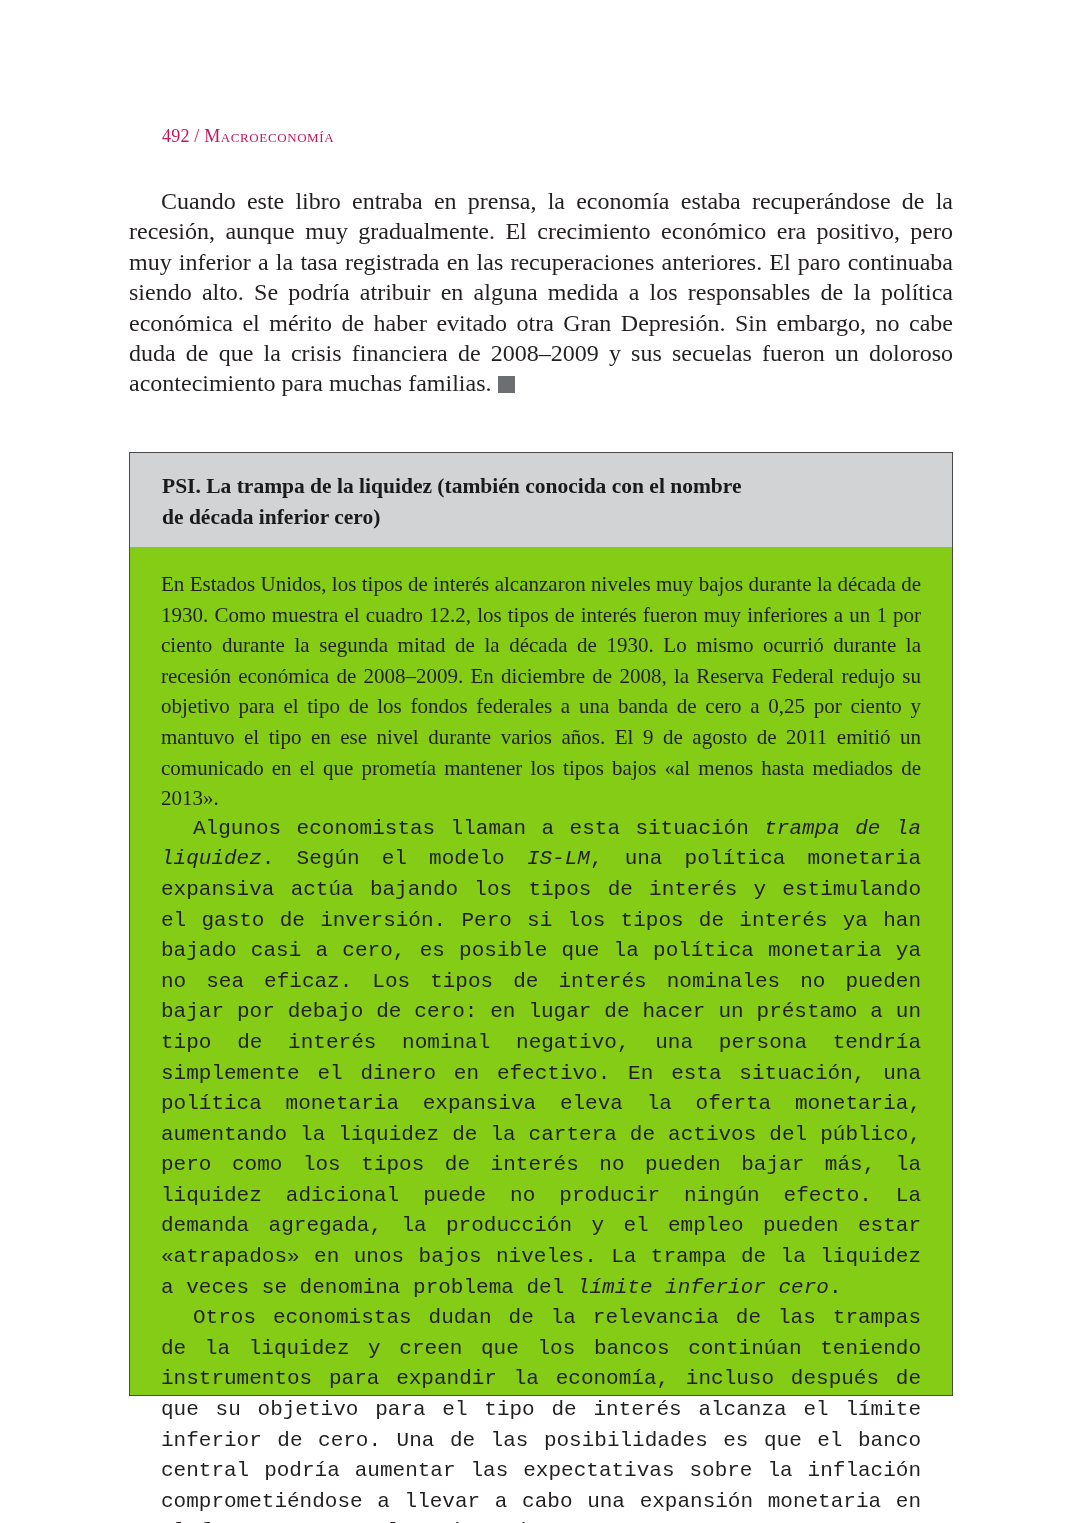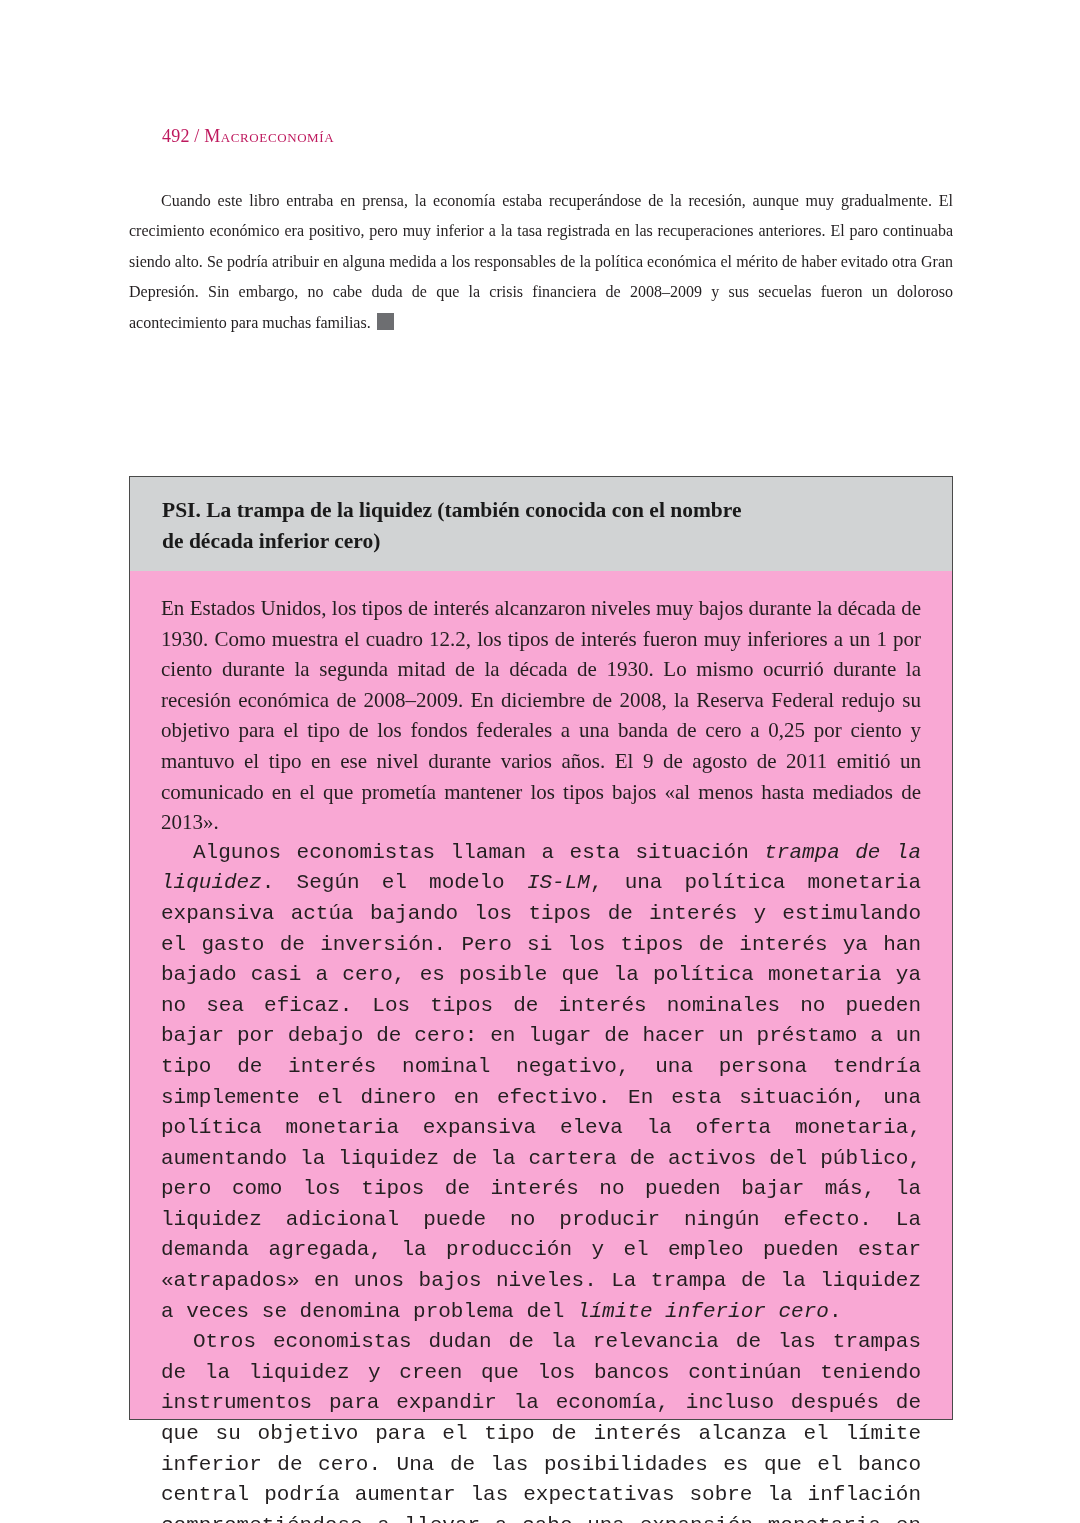--- a/index.html
+++ b/index.html
@@ -20,21 +20,21 @@
       letter-spacing: 0.2px;
       color: #be185d;
       margin-left: 33px;
     }
     .running-head .sc { font-variant: small-caps; letter-spacing: 0.6px; }
     .intro {
       position: absolute;
       left: 129px;
       top: 186px;
       width: 824px;
-      font-size: 16px;
+      font-size: 24px;
       line-height: 30.4px;
       text-align: justify;
       margin: 0;
       text-indent: 32px;
       hyphens: manual;
     }
     .end-mark {
       display: inline-block;
       width: 17px;
       height: 17px;
@@ -42,22 +42,21 @@
       vertical-align: -2px;
       margin-left: 6px;
     }
     .box {
       position: absolute;
       left: 129px;
       top: 452px;
       width: 822px;
       height: 942px;
       border: 1.5px solid #4a4a4a;
-      background: #f9a8d4;
-      margin-top: 24px;
+      background: #84cc16;
     }
     .box-header {
       background: #d1d3d4;
       height: 94px;
       padding: 18px 32px 0 32px;
       box-sizing: border-box;
       font-weight: bold;
       font-size: 21.5px;
       line-height: 31px;
       color: #1a1a1a;

